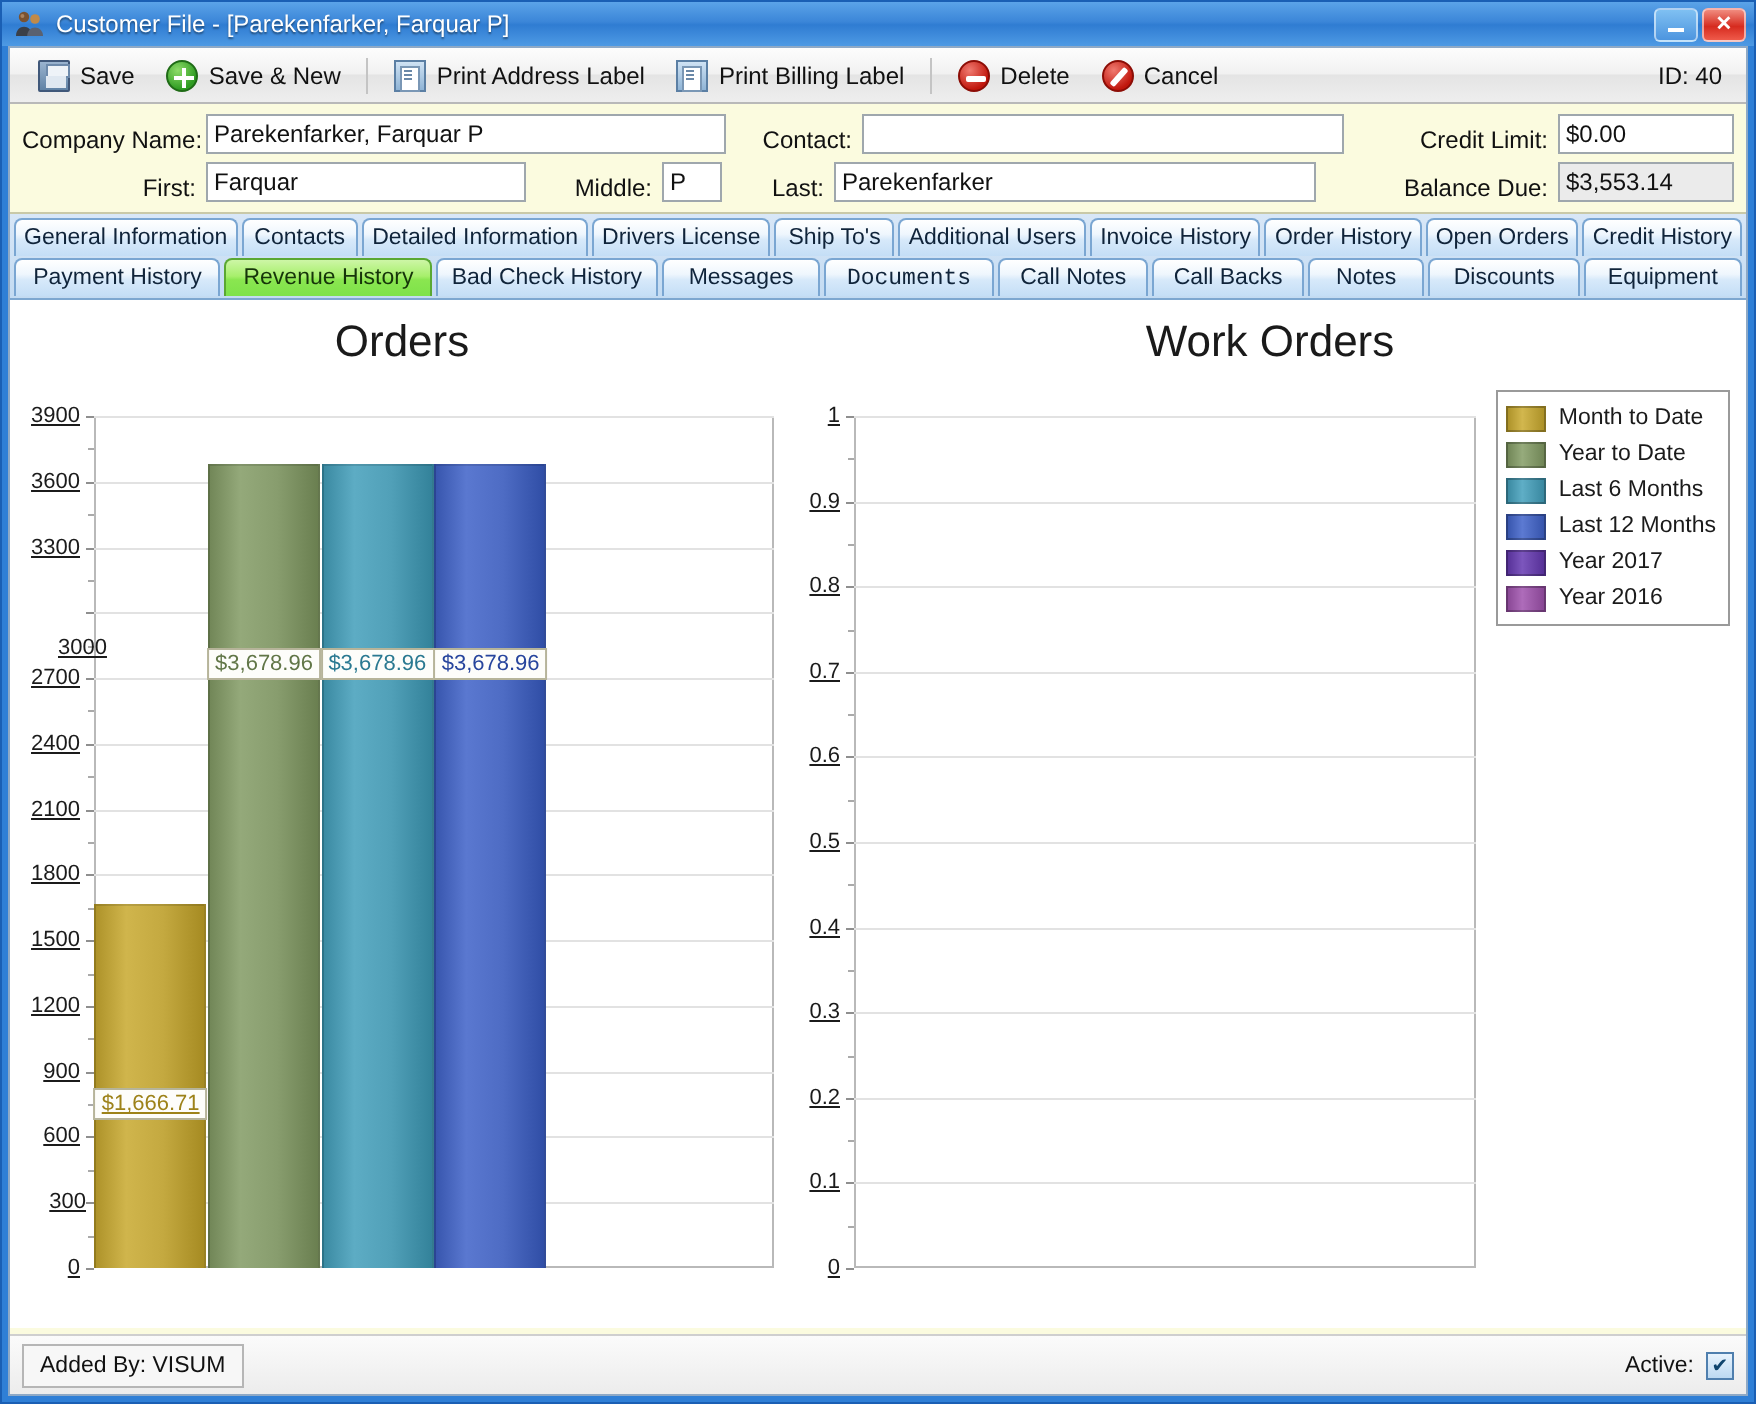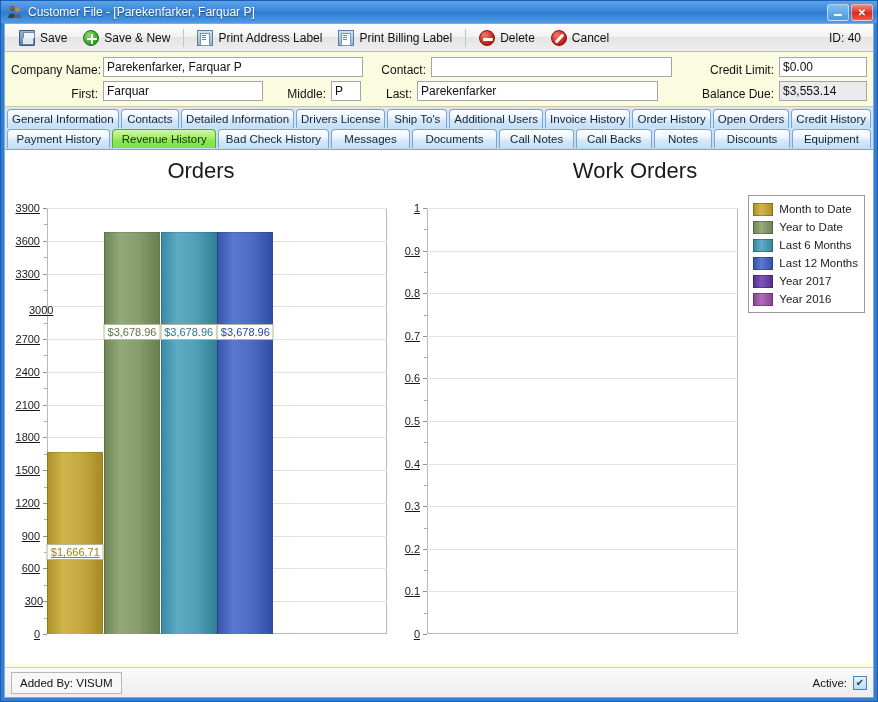--- a/index.html
+++ b/index.html
@@ -335,21 +335,21 @@
           </div>
           <div class="tab active" style="flex: 0 1 110px;">
             <span>Revenue History</span>
           </div>
           <div class="tab" style="flex: 0 1 118px;">
             <span>Bad Check History</span>
           </div>
           <div class="tab" style="flex: 0 1 84px;">
             <span>Messages</span>
           </div>
-          <div class="tab" style="flex: 0 1 90px;">
+          <div class="tab" style="flex: 0 1 90px; font-family: Liberation Mono, monospace;">
             <span>Documents</span>
           </div>
           <div class="tab" style="flex: 0 1 80px;">
             <span>Call Notes</span>
           </div>
           <div class="tab" style="flex: 0 1 80px;">
             <span>Call Backs</span>
           </div>
           <div class="tab" style="flex: 0 1 62px;">
             <span>Notes</span>
@@ -402,21 +402,21 @@
           <div class="tickmark" style="left: 38px; top: 221.846px;"></div>
           <div class="tickmark minor" style="left: 39px; top: 205.462px;"></div>
           <div class="ytick-label" style="left: 0px; width: 35px; top: 221.846px;">2400</div>
           <div class="gridline" style="left: 42px; top: 189.077px; width: 340px;"></div>
           <div class="tickmark" style="left: 38px; top: 189.077px;"></div>
           <div class="tickmark minor" style="left: 39px; top: 172.692px;"></div>
           <div class="ytick-label" style="left: 0px; width: 35px; top: 189.077px;">2700</div>
           <div class="gridline" style="left: 42px; top: 156.308px; width: 340px;"></div>
           <div class="tickmark" style="left: 38px; top: 156.308px;"></div>
           <div class="tickmark minor" style="left: 39px; top: 139.923px;"></div>
-          <div class="ytick-label" style="left: 0px; width: 35px; top: 160px; padding-left: 24px;">3000</div>
+          <div class="ytick-label" style="left: 0px; width: 35px; top: 174px; padding-left: 24px;">3000</div>
           <div class="gridline" style="left: 42px; top: 123.538px; width: 340px;"></div>
           <div class="tickmark" style="left: 38px; top: 123.538px;"></div>
           <div class="tickmark minor" style="left: 39px; top: 107.154px;"></div>
           <div class="ytick-label" style="left: 0px; width: 35px; top: 123.538px;">3300</div>
           <div class="gridline" style="left: 42px; top: 90.7692px; width: 340px;"></div>
           <div class="tickmark" style="left: 38px; top: 90.7692px;"></div>
           <div class="tickmark minor" style="left: 39px; top: 74.3846px;"></div>
           <div class="ytick-label" style="left: 0px; width: 35px; top: 90.7692px;">3600</div>
           <div class="gridline" style="left: 42px; top: 58px; width: 340px;"></div>
           <div class="tickmark" style="left: 38px; top: 58px;"></div>

